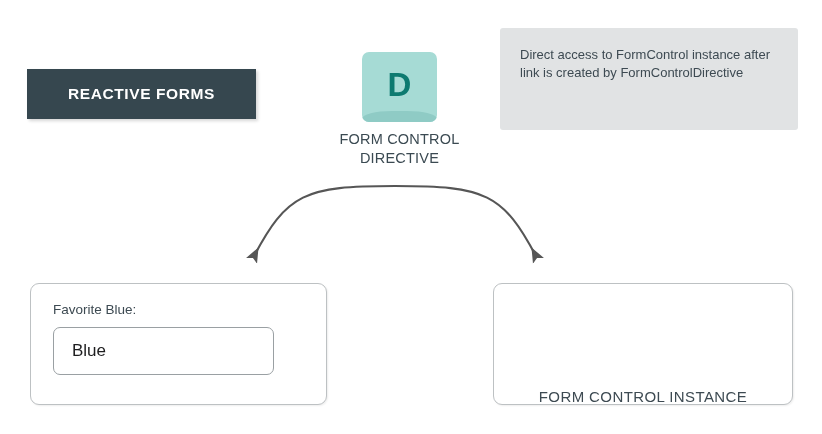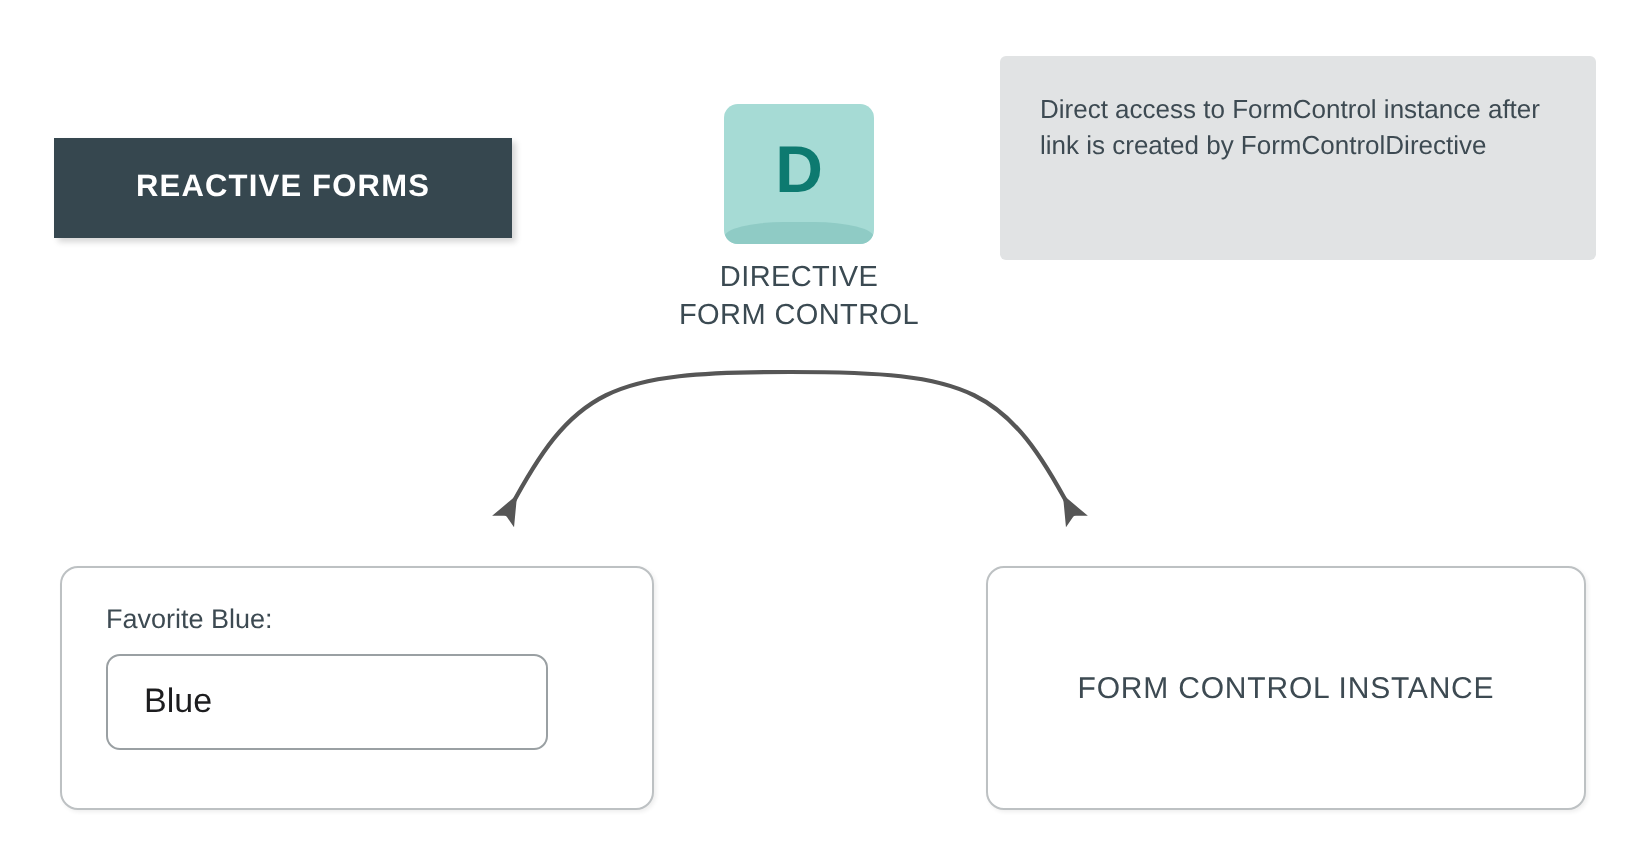--- a/index.html
+++ b/index.html
@@ -160,21 +160,21 @@
     font-size: 17px;
     line-height: 1;
   }
 
   .card-instance {
     left: 493px;
     top: 283px;
     width: 300px;
     height: 122px;
     display: flex;
-    align-items: center;
+    align-items: flex-end;
     justify-content: center;
   }
   .instance-label {
     color: #3d4a52;
     font-size: 15px;
     letter-spacing: 0.4px;
     line-height: 1;
   }
 </style>
 </head>
@@ -185,22 +185,22 @@
   <div class="badge">
     <span class="badge-label">REACTIVE FORMS</span>
   </div>
 
   <div class="directive-node">
     <div class="directive-icon">
       <div class="band"></div>
       <span class="letter">D</span>
     </div>
     <div class="directive-caption">
+      <div>FORM CONTROL</div>
       <div>DIRECTIVE</div>
-      <div>FORM CONTROL</div>
     </div>
   </div>
 
   <div class="callout">
     <div class="callout-text">Direct access to FormControl instance after link is created by FormControlDirective</div>
   </div>
 
   <svg class="arrow-layer" viewBox="0 0 822 434">
     <defs>
       <marker id="head-left" viewBox="0 0 12 12" refX="9.5" refY="6" markerWidth="7.2" markerHeight="7.2" orient="auto-start-reverse">

